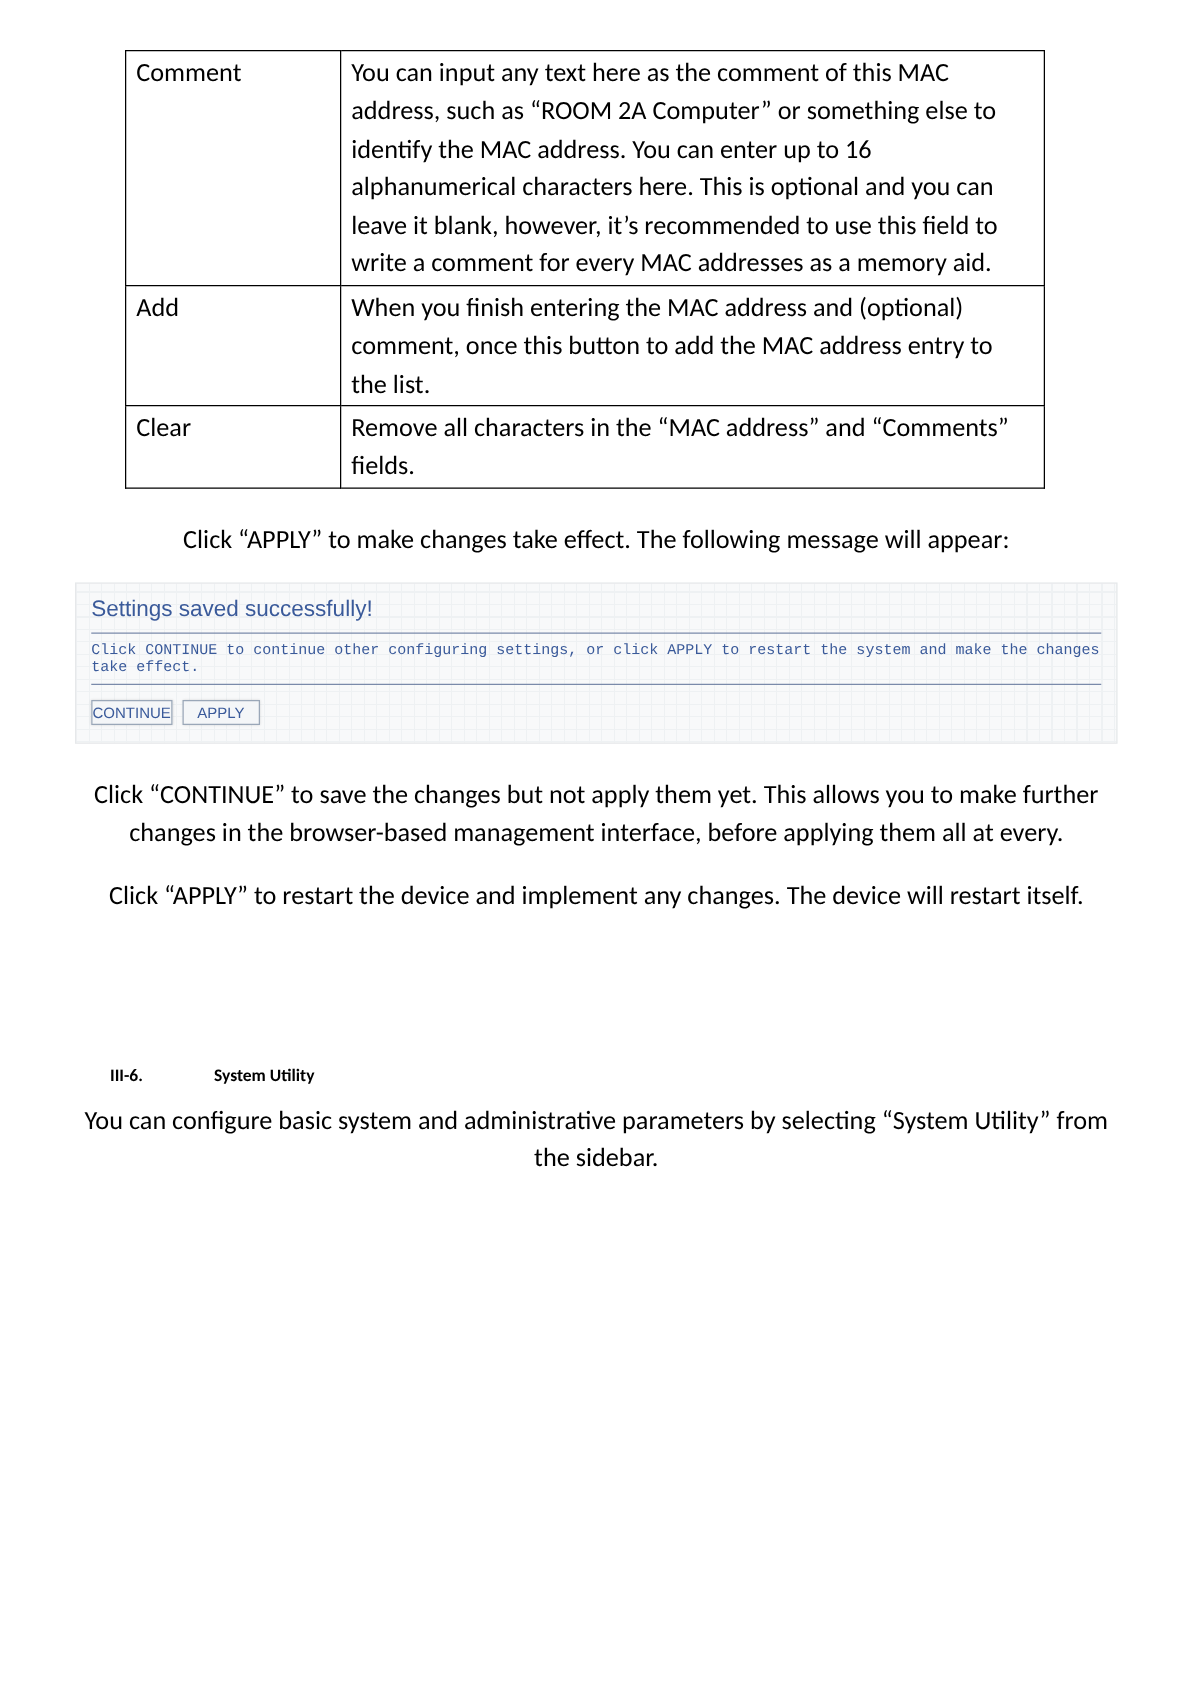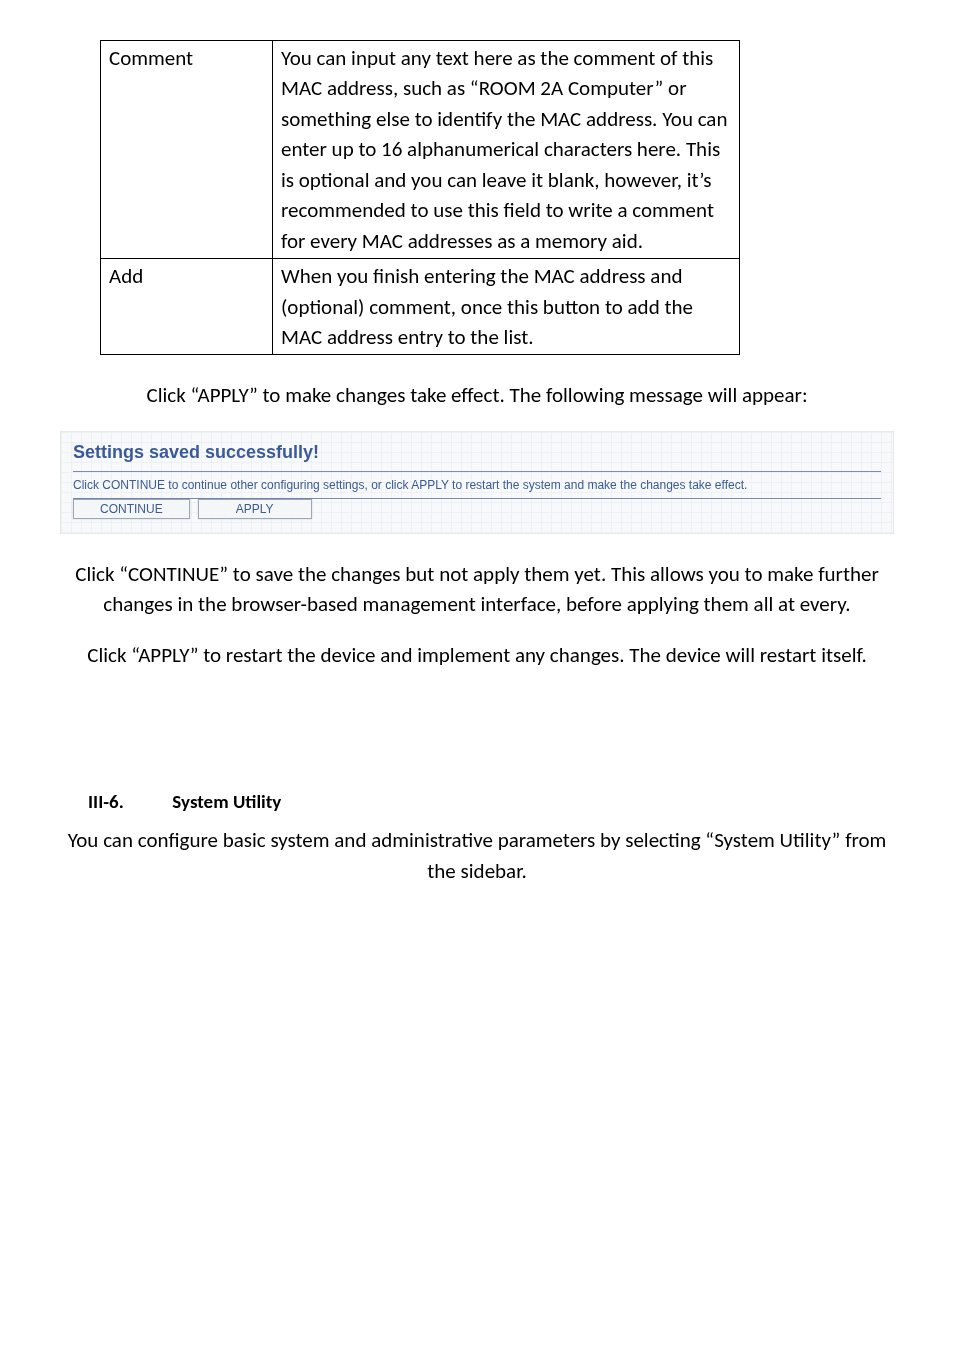--- a/index.html
+++ b/index.html
@@ -7,21 +7,21 @@
     padding: 40px 60px;
     font-family: "Calibri", "Segoe UI", Arial, sans-serif;
     font-size: 21px;
     color: #000;
     background: #fff;
     width: 954px;
     box-sizing: border-box;
   }
   table.def-table {
     border-collapse: collapse;
-    width: 640px;
+    width: 736px;
     margin: 0 0 25px 40px;
   }
   table.def-table td {
     border: 1px solid #000;
     padding: 2px 8px 2px 8px;
     vertical-align: top;
     line-height: 1.45;
   }
   table.def-table td.term {
     width: 155px;
@@ -35,63 +35,68 @@
     background: #f8f9fa;
     background-image: repeating-linear-gradient(0deg, #eef1f3 0 1px, transparent 1px 10px),
                       repeating-linear-gradient(90deg, #eef1f3 0 1px, transparent 1px 10px);
     border: 1px solid #e6e8ea;
     padding: 10px 12px 14px 12px;
     margin: 8px 0 25px 0;
   }
   .settings-panel .heading {
     color: #3a5a9a;
     font-family: Arial, Helvetica, sans-serif;
-    font-weight: bold;
+    font-weight: normal;
     font-size: 18px;
     margin-bottom: 8px;
   }
   .settings-panel .subtext {
     color: #3a5a9a;
-    font-family: Liberation Sans, sans-serif;
+    font-family: Liberation Mono, monospace;
     font-size: 12px;
     border-top: 1px solid #7a8aaa;
     border-bottom: 1px solid #7a8aaa;
     padding: 6px 0;
+    margin-bottom: 12px;
   }
   .settings-panel .btnrow { display: flex; gap: 8px; }
   .settings-panel .btn {
     font-family: Arial, Helvetica, sans-serif;
     font-size: 12px;
     color: #3a5a9a;
     background: #f4f6f8;
     border: 1px solid #9aa7b8;
-    padding: 2px 26px;
+    padding: 2px 0;
     box-shadow: 0 0 2px rgba(0,0,0,0.15);
     text-align: center;
     min-width: 60px;
   }
   h3.section {
-    font-size: 19px;
+    font-size: 14px;
     font-weight: bold;
     margin: 120px 0 12px 28px;
   }
   h3.section .num { display:inline-block; width:80px; }
 </style>
 </head>
 <body>
 
 <table class="def-table">
   <tbody>
       <tr>
     <td class="term">Comment</td>
     <td>You can input any text here as the comment of this MAC address, such as “ROOM 2A Computer” or something else to identify the MAC address. You can enter up to 16 alphanumerical characters here. This is optional and you can leave it blank, however, it’s recommended to use this field to write a comment for every MAC addresses as a memory aid.</td>
   </tr>
   <tr>
     <td class="term">Add</td>
     <td>When you finish entering the MAC address and (optional) comment, once this button to add the MAC address entry to the list.</td>
+  </tr>
+  <tr>
+    <td class="term">Clear</td>
+    <td>Remove all characters in the “MAC address” and “Comments” fields.</td>
   </tr>
 </tbody>
   </table>
 
 <p class="body">Click “APPLY” to make changes take effect. The following message will appear:</p>
 
 <div class="settings-panel">
   <div class="heading">Settings saved successfully!</div>
   <div class="subtext">Click CONTINUE to continue other configuring settings, or click APPLY to restart the system and make the changes take effect.</div>
   <div class="btnrow">

